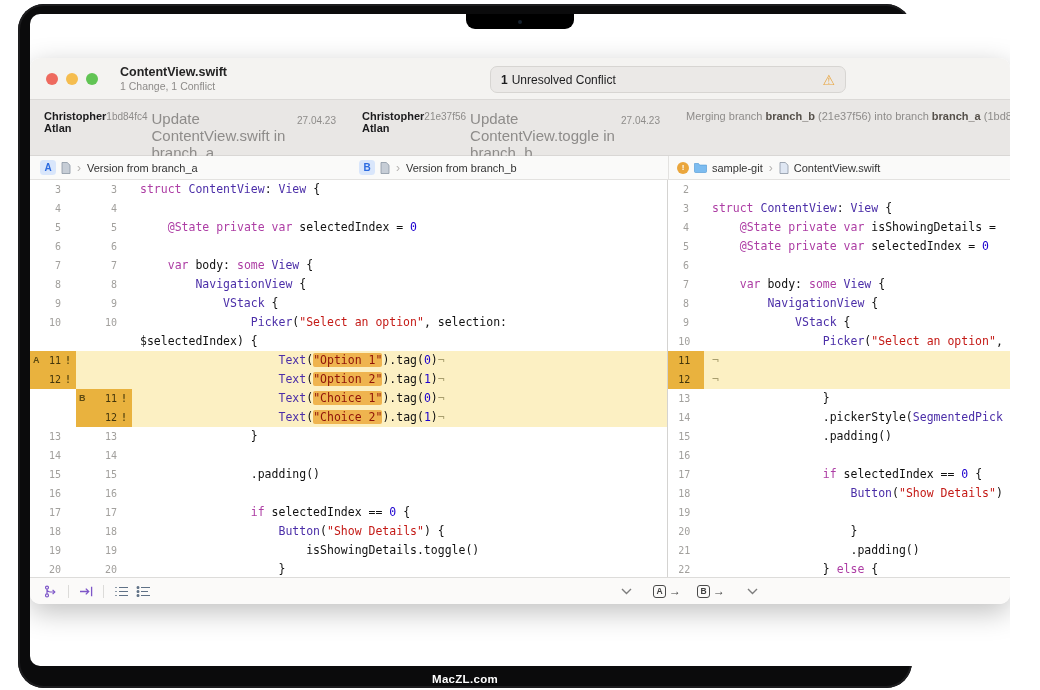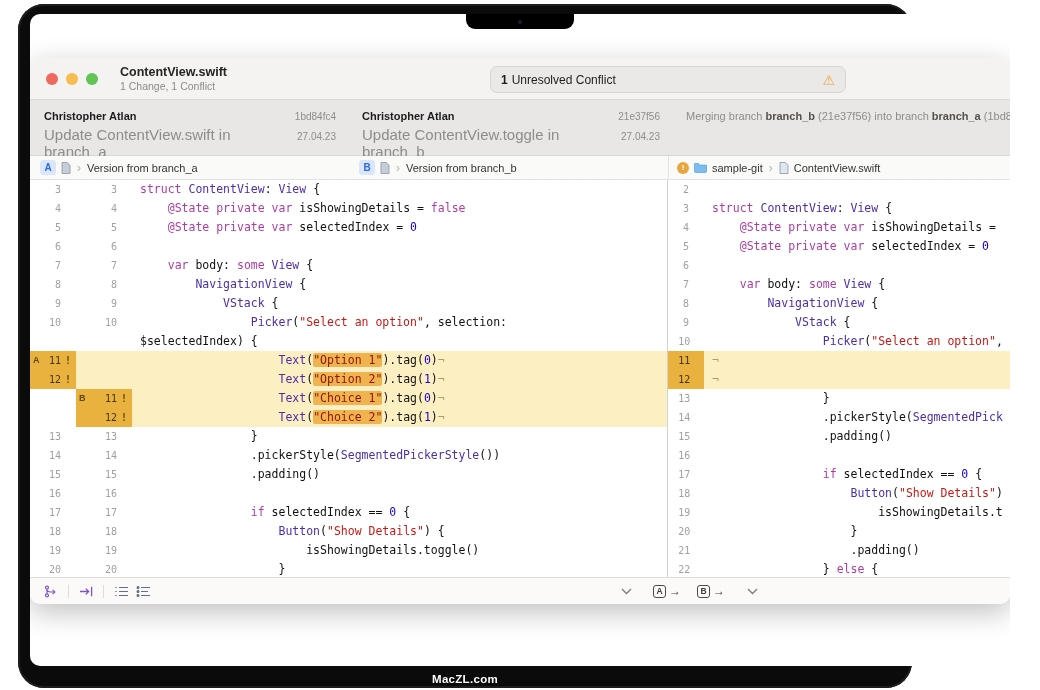--- a/index.html
+++ b/index.html
@@ -34,21 +34,21 @@
   .wsub{font-size:10.5px;color:#8d8b89;margin-top:1px}
   .banner{position:absolute;left:460px;top:8px;width:356px;height:27px;
     background:#ebe9e7;border:1px solid #d7d5d2;border-radius:7px;
     display:flex;align-items:center;padding:0 10px;font-size:12px;color:#1d1d1f}
   .bcount{font-weight:700;margin-right:4px}
   .warn{margin-left:auto;color:#e8a33c;font-size:14px;line-height:1}
 
   
   .commitbar{height:56px;background:#e9e7e5;border-bottom:1px solid #d9d7d5;
     display:flex;padding:10px 14px 0 14px;gap:26px;flex:0 0 auto}
-  .ccol{display:flex;flex-direction:column;gap:4px}
+  .ccol{display:flex;flex-direction:row;gap:4px}
   .ccol.a{flex:0 0 292px}.ccol.b{flex:0 0 298px}.ccol.m{flex:1}
   .crow{display:flex;justify-content:space-between;align-items:baseline}
   .cname{font-size:11px;font-weight:700;color:#1c1c1e}
   .chash,.cdate{font-size:10px;color:#8e8c8a}
   .cmsg{font-size:15px;color:#8e8c8a}
   .mtitle{font-size:11px;font-weight:700;color:#bf7d12}
   .mline{font-size:11px;color:#8e8c8a;white-space:nowrap;overflow:hidden}
   .mline b{color:#55504a;font-weight:700}
 
   
@@ -225,21 +225,20 @@
                 <span class="gut g1">
                   <span class="gm"></span>
                   <span class="gn">4</span>
                   <span class="gb"></span>
                 </span>
                 <span class="gut g2">
                   <span class="gm"></span>
                   <span class="gn">4</span>
                   <span class="gb"></span>
                 </span>
-                <span class="code-text"><span class="tk-p">    </span><span class="tk-kw">@State</span><span class="tk-p"> </span><span class="tk-kw">private</span><span class="tk-p"> </span><span class="tk-kw">var</span><span class="tk-p"> isShowingDetails = </span><span class="tk-kw">false</span></span>
               </div>
               <div class="code-row">
                 <span class="gut g1">
                   <span class="gm"></span>
                   <span class="gn">5</span>
                   <span class="gb"></span>
                 </span>
                 <span class="gut g2">
                   <span class="gm"></span>
                   <span class="gn">5</span>
@@ -394,21 +393,20 @@
                 <span class="gut g1">
                   <span class="gm"></span>
                   <span class="gn">14</span>
                   <span class="gb"></span>
                 </span>
                 <span class="gut g2">
                   <span class="gm"></span>
                   <span class="gn">14</span>
                   <span class="gb"></span>
                 </span>
-                <span class="code-text"><span class="tk-p">                .pickerStyle(</span><span class="tk-ty">SegmentedPickerStyle</span><span class="tk-p">())</span></span>
               </div>
               <div class="code-row">
                 <span class="gut g1">
                   <span class="gm"></span>
                   <span class="gn">15</span>
                   <span class="gb"></span>
                 </span>
                 <span class="gut g2">
                   <span class="gm"></span>
                   <span class="gn">15</span>
@@ -620,21 +618,20 @@
                   <span class="gb"></span>
                 </span>
                 <span class="code-text"><span class="tk-p">                    </span><span class="tk-ty">Button</span><span class="tk-p">(</span><span class="tk-str">"Show Details"</span><span class="tk-p">)</span></span>
               </div>
               <div class="code-row">
                 <span class="gut g">
                   <span class="gm"></span>
                   <span class="gn">19</span>
                   <span class="gb"></span>
                 </span>
-                <span class="code-text"><span class="tk-p">                        isShowingDetails.t</span></span>
               </div>
               <div class="code-row">
                 <span class="gut g">
                   <span class="gm"></span>
                   <span class="gn">20</span>
                   <span class="gb"></span>
                 </span>
                 <span class="code-text"><span class="tk-p">                    }</span></span>
               </div>
               <div class="code-row">

